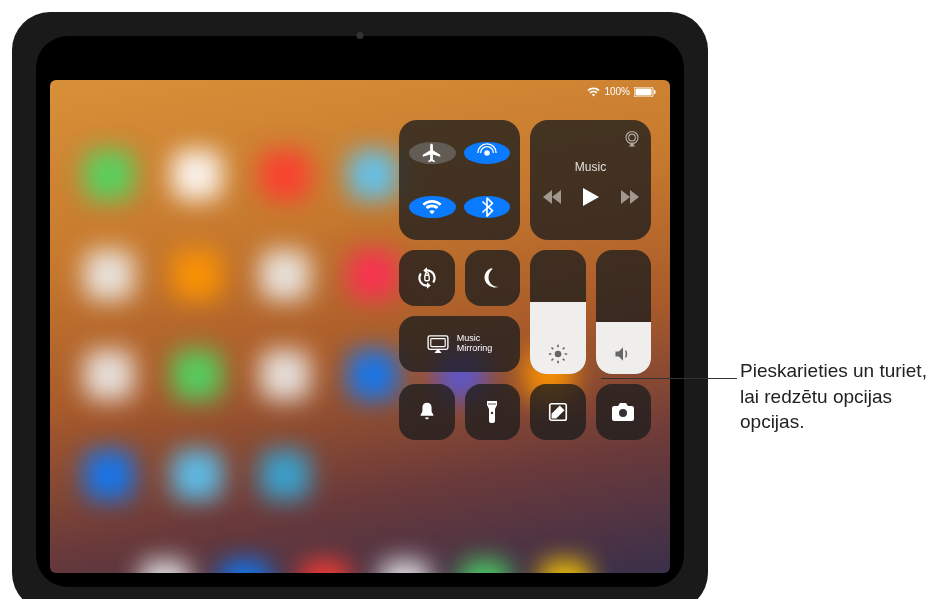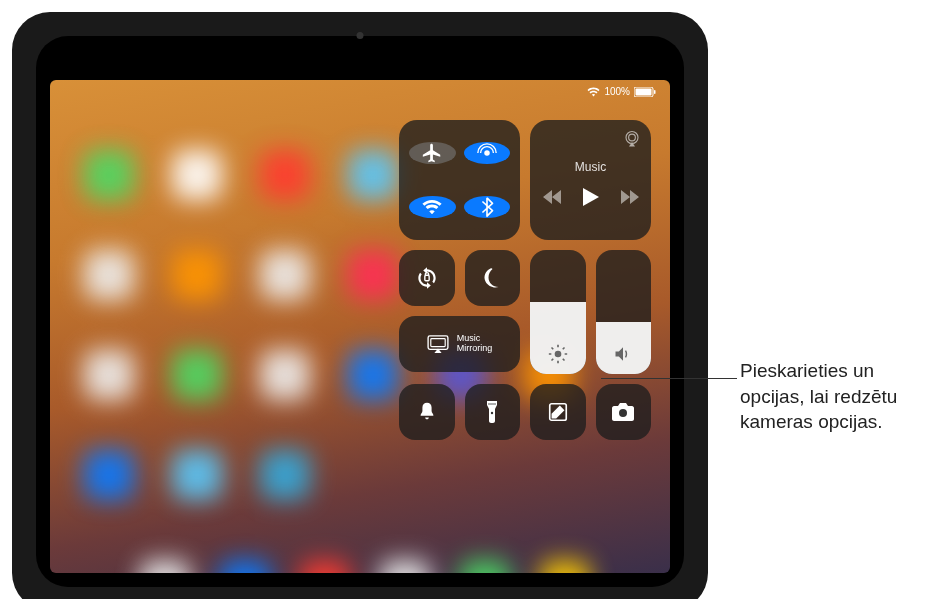--- a/index.html
+++ b/index.html
@@ -416,13 +416,13 @@
               </svg>
           </div>
         </div>
 
       </div>
     </div>
   </div>
 </div>
 
 <div class="callout-line"></div>
-<div class="callout">Pieskarieties un opcijas, lai redzētu kameras opcijas.</div>
+<div class="callout">Pieskarieties un turiet, lai redzētu opcijas opcijas.</div>
 
 </body></html>

